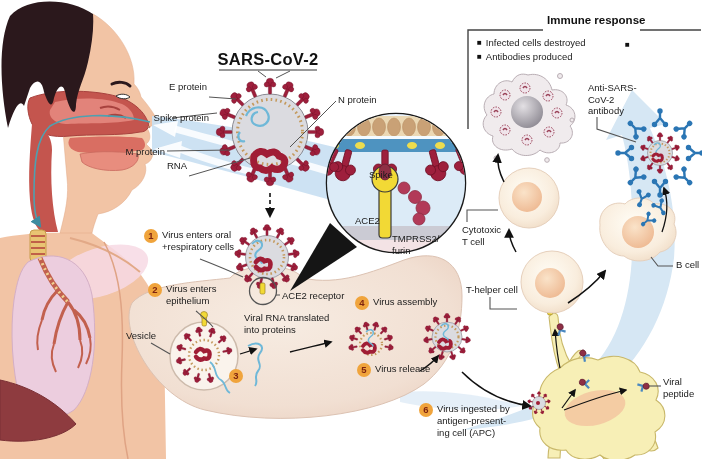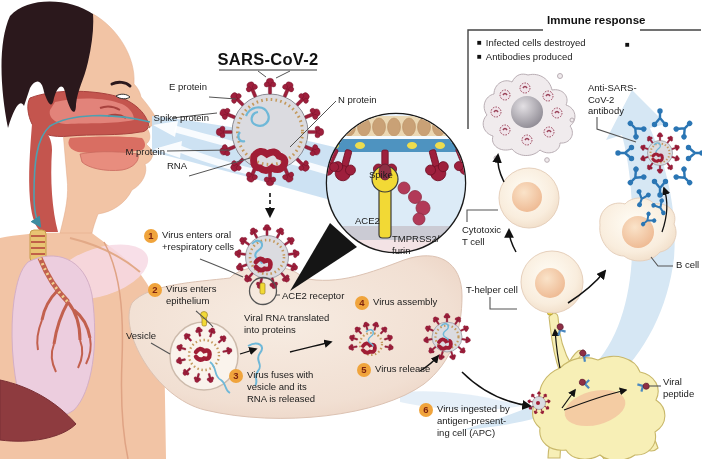--- a/index.html
+++ b/index.html
@@ -446,23 +446,20 @@
   <div class="steptext">Virus enters oral
 +respiratory cells</div>
 </div>
 <div class="step" style="left:148px;top:283px;">
   <span class="stepnum">2</span>
   <div class="steptext">Virus enters
 epithelium</div>
 </div>
 <div class="step" style="left:229px;top:369px;">
   <span class="stepnum">3</span>
-  <div class="steptext">Virus fuses with
-vesicle and its
-RNA is released</div>
 </div>
 <div class="step" style="left:355px;top:296px;">
   <span class="stepnum">4</span>
   <div class="steptext">Virus assembly</div>
 </div>
 <div class="step" style="left:357px;top:363px;">
   <span class="stepnum">5</span>
   <div class="steptext">Virus release</div>
 </div>
 <div class="step" style="left:419px;top:403px;">

